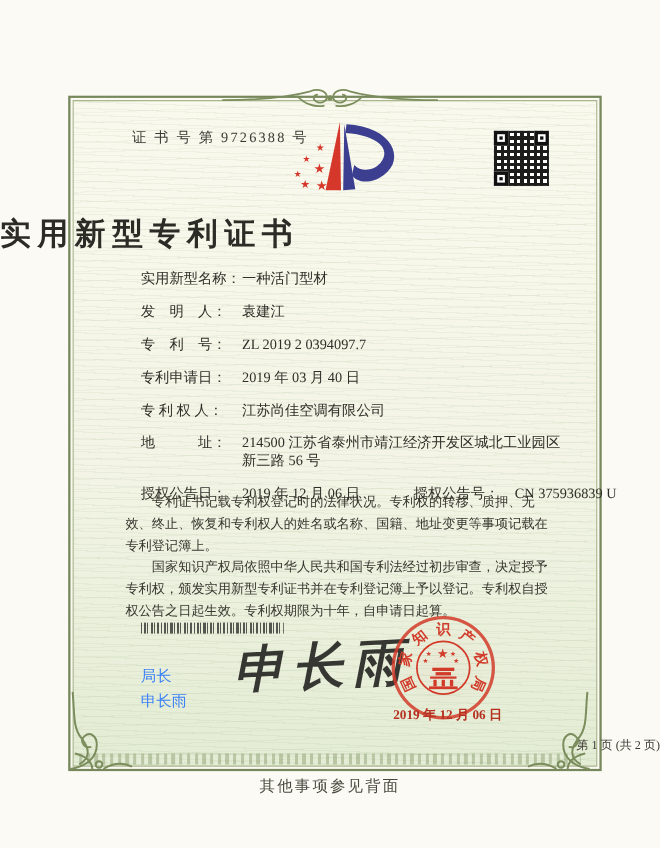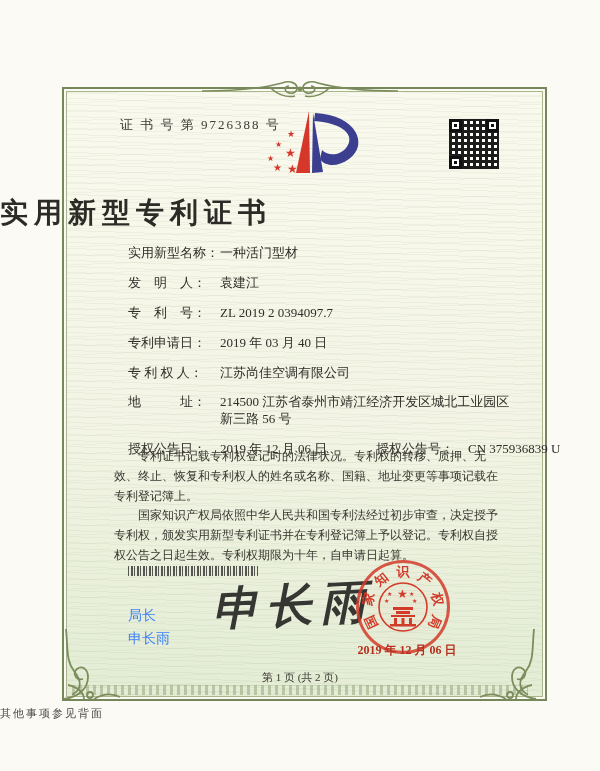--- a/index.html
+++ b/index.html
@@ -82,22 +82,22 @@
   .seal-char:nth-child(4){transform:rotate(0deg)    translateY(-35px);}
   .seal-char:nth-child(5){transform:rotate(38deg)   translateY(-35px);}
   .seal-char:nth-child(6){transform:rotate(77deg)   translateY(-35px);}
   .seal-char:nth-child(7){transform:rotate(115deg)  translateY(-35px);}
   .seal-emblem{position:absolute;left:50%;top:50%;transform:translate(-50%,-50%);}
   .seal-date{
     position:absolute;left:352px;top:642px;width:110px;text-align:center;
     font-size:12px;font-weight:bold;color:#b5301f;z-index:5;letter-spacing:0px;
   }
   
-  .page-info{position:absolute;left:0;right:0;top:670px;text-align:center;font-size:11px;color:#3c3b33;}
-  .back-note{position:absolute;left:0;right:0;top:706px;text-align:left;font-size:11px;color:#4a4940;letter-spacing:2px;}
+  .page-info{position:absolute;left:0;right:0;top:670px;text-align:right;font-size:11px;color:#3c3b33;}
+  .back-note{position:absolute;left:0;right:0;top:706px;text-align:center;font-size:14px;color:#4a4940;letter-spacing:2px;}
 </style>
 </head>
 <body>
 
 <div class="frame"></div>
 
 <svg class="ornament top-flourish" width="200" height="30" viewBox="0 0 200 30">
   <g fill="none" stroke="#7b8d5c" stroke-width="1.6">
     <path d="M2 17 C 35 17 60 15 82 9 C 90 6 96 9 97 13 C 98 18 92 21 87 18 C 84 16 85 12 89 12"></path>
     <path d="M70 13 C 76 20 86 24 95 22"></path>

